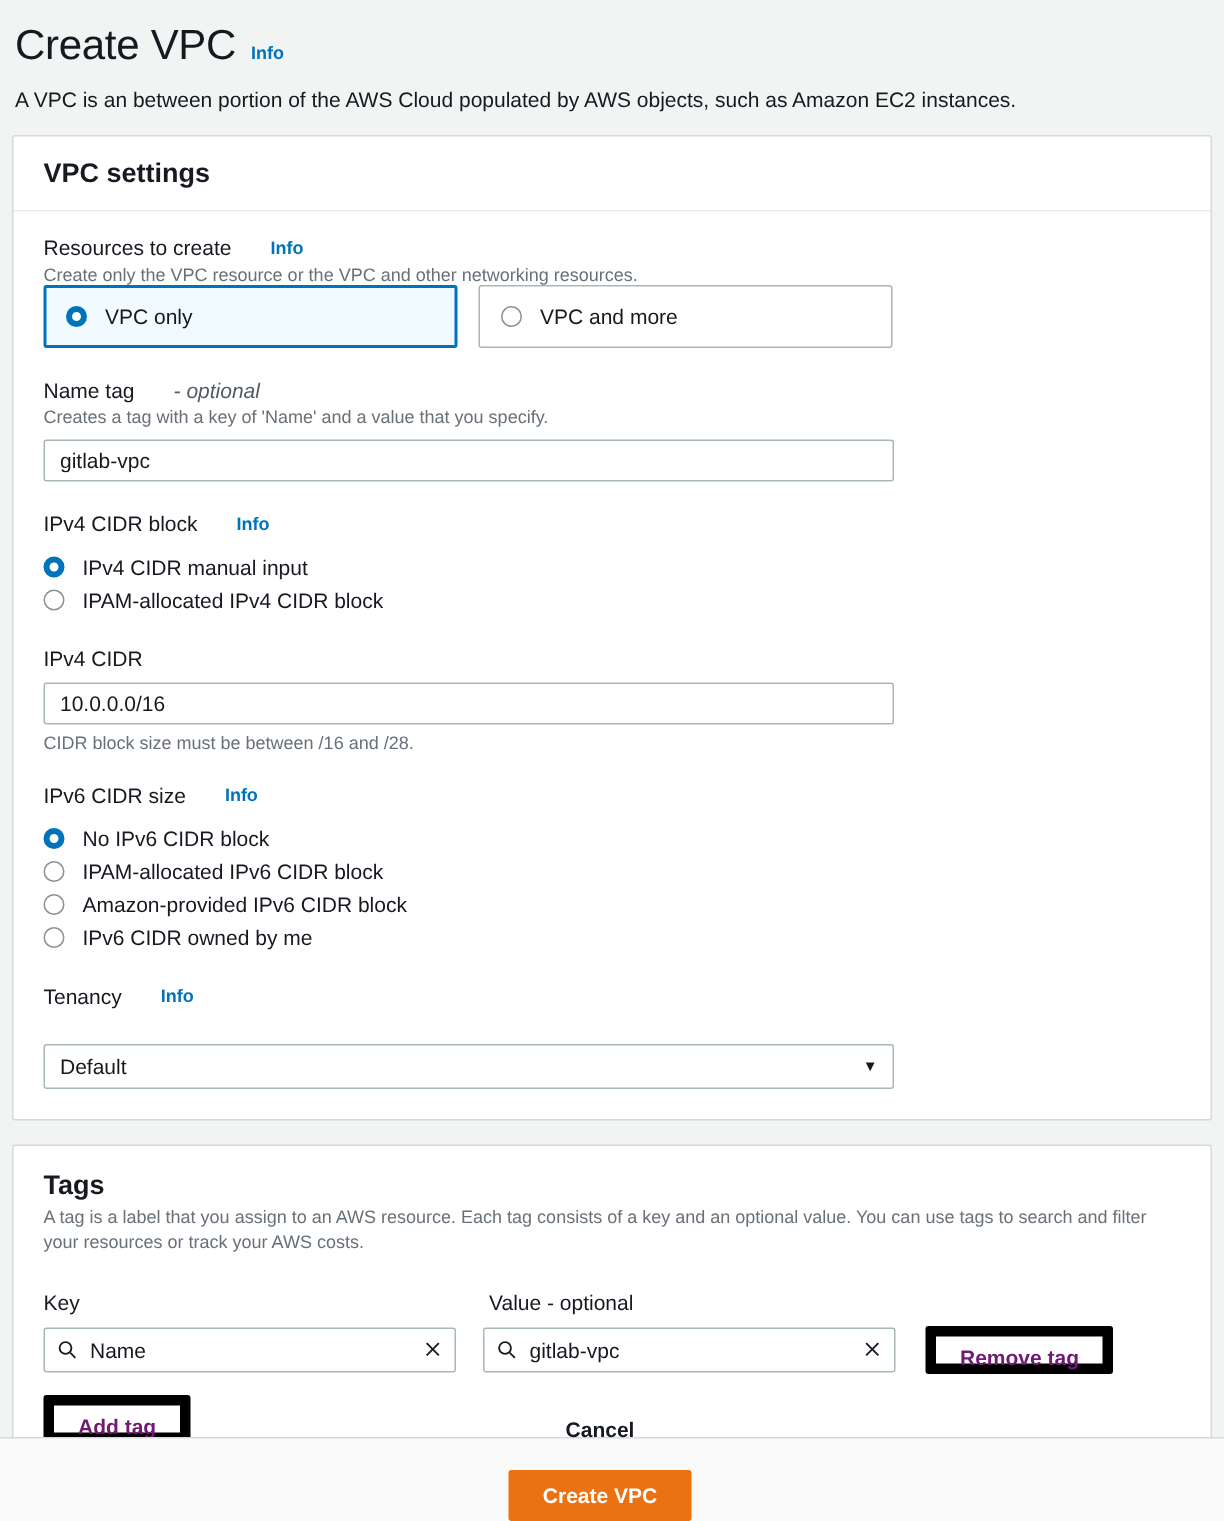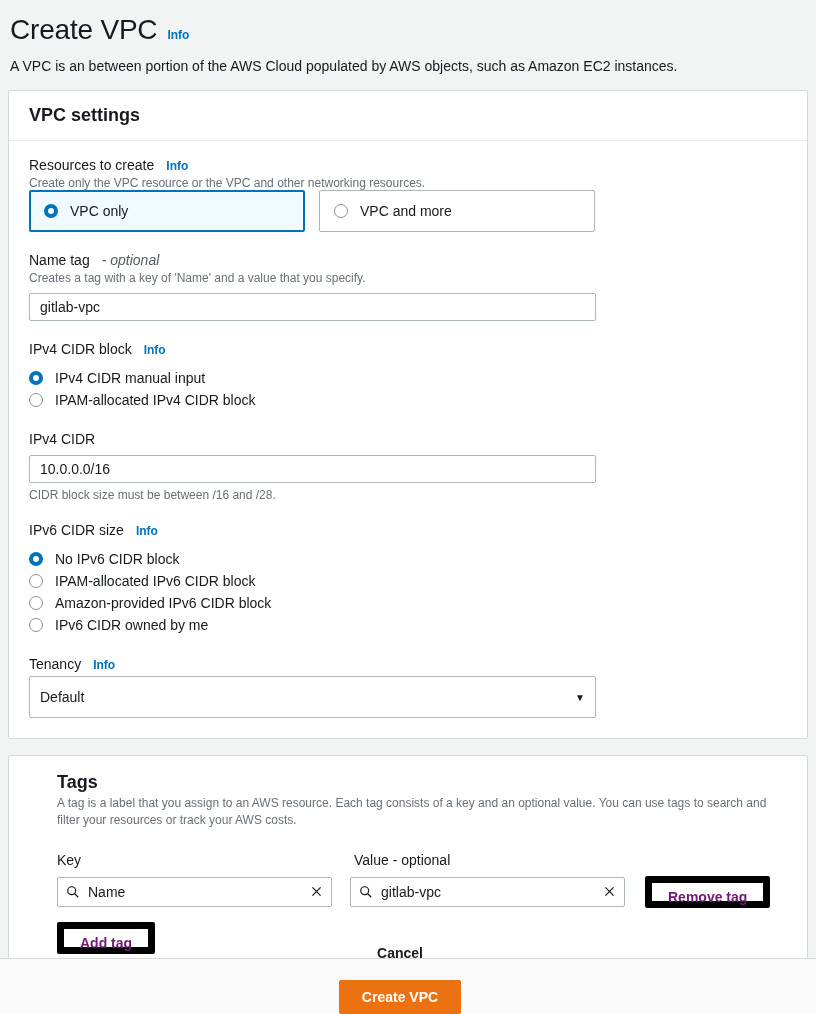--- a/index.html
+++ b/index.html
@@ -59,22 +59,22 @@
     font-weight: bold;
   }
   .panel-body {
     padding: 16px 20px 20px 20px;
   }
   .field-label {
     font-size: 14px;
     font-weight: 400;
     color: #16191f;
     display: flex;
-    align-items: flex-end;
-    gap: 12px;
+    align-items: center;
+    gap: 26px;
   }
   .field-label .opt {
     font-style: italic;
     color: #545b64;
   }
   .field-desc {
     font-size: 12px;
     color: #687078;
     margin-top: 3px;
   }
@@ -137,25 +137,25 @@
     display: flex;
     align-items: center;
     gap: 12px;
     padding: 3px 0;
     cursor: pointer;
   }
   .radio-opt .lbl { font-size: 14px; }
   .section-gap { margin-top: 20px; }
   .select-wrap {
     width: 567px;
-    height: 42px;
+    height: 30px;
     border: 1px solid #aab7b8;
     border-radius: 2px;
     background: #fff;
-    margin-top: 4px;
+    margin-top: 24px;
     display: flex;
     align-items: center;
     padding: 0 10px;
     justify-content: space-between;
     cursor: pointer;
   }
   .select-wrap .val { font-size: 14px; }
   .caret {
     font-size: 10px;
     color: #16191f;
@@ -247,21 +247,21 @@
     background: #ec7211;
     border: 1px solid #ec7211;
     color: #fff;
     font-weight: bold;
     font-size: 14px;
     padding: 8px 22px;
     border-radius: 2px;
     cursor: pointer;
     font-family: "Liberation Sans", sans-serif;
   }
-  .panel-tags { margin-bottom: 0; padding-left: 28px; }
+  .panel-tags { margin-bottom: 0; }
 </style>
 </head>
 <body>
 
 <div class="page">
 
   <div class="page-header">
     <div class="page-title-row">
       <h1 class="page-title">Create VPC</h1>
       <a class="info-link">Info</a>

